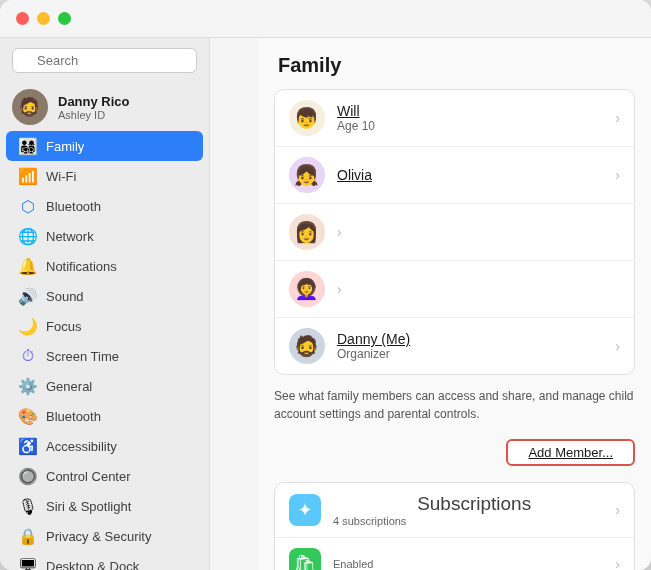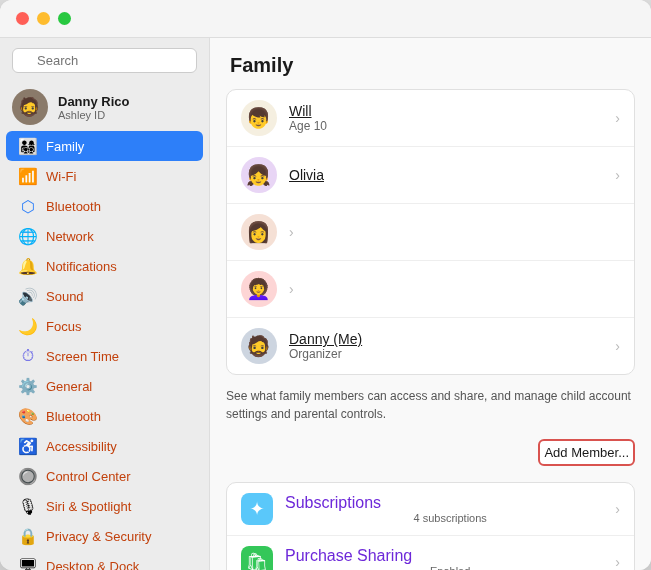--- a/index.html
+++ b/index.html
@@ -37,20 +37,21 @@
       height: 13px;
       border-radius: 50%;
     }
     .tl-close { background: #ff5f57; }
     .tl-minimize { background: #febc2e; }
     .tl-maximize { background: #28c840; }
     .content {
       display: flex;
       flex: 1;
       overflow: hidden;
+      gap: 48px;
     }
     .sidebar {
       width: 210px;
       background: #ececec;
       display: flex;
       flex-direction: column;
       padding: 10px 0;
       overflow-y: auto;
       border-right: 1px solid #ddd;
     }
@@ -116,21 +117,21 @@
     }
     .sidebar-item.active {
       background: #2d7ff9;
       color: white;
     }
     .sidebar-item.active .item-label {
       color: white;
     }
     .item-label {
       font-size: 13px;
-      color: #c2410c;
+      color: #404040;
     }
     .item-icon {
       width: 20px;
       height: 20px;
       display: flex;
       align-items: center;
       justify-content: center;
       font-size: 16px;
       flex-shrink: 0;
     }
@@ -199,24 +200,25 @@
     }
     .add-member-row {
       display: flex;
       justify-content: flex-end;
       padding: 4px 16px 10px;
     }
     .add-member-btn {
       border: 2px solid #d9534f;
       background: white;
       border-radius: 6px;
-      padding: 4px 4px;
+      padding: 4px 20px;
       font-size: 13px;
       color: #1a1a1a;
       cursor: pointer;
+      text-decoration: underline;
     }
     .services-list {
       background: #fff;
       border-radius: 10px;
       margin: 6px 16px;
       border: 1px solid #e0e0e0;
     }
     .service-item {
       display: flex;
       align-items: center;
@@ -235,28 +237,28 @@
       display: flex;
       align-items: center;
       justify-content: center;
       font-size: 18px;
       flex-shrink: 0;
     }
     .service-info {
       flex: 1;
     }
     .service-name {
-      font-size: 16px;
+      font-size: 19px;
       font-weight: 500;
-      color: #6d28d9;
+      color: #404040;
+      text-align: center;
     }
     .service-sub {
       font-size: 11px;
       color: #666;
-      text-align: center;
     }
     .main-panel-inner {
       position: relative;
       flex: 1;
     }
     .wifi-icon { color: #2d7ff9; }
   </style>
 </head>
 <body>
 
@@ -406,21 +408,20 @@
             <div class="service-info">
               <div class="service-name">Subscriptions</div>
               <div class="service-sub">4 subscriptions</div>
             </div>
             <span class="chevron">›</span>
           </div>
 
           <div class="service-item">
             <div class="service-icon" style="background:#34c759; color:white;">🛍</div>
             <div class="service-info">
-              <div class="service-name">Purchase Sharing</div>
               <div class="service-sub">Enabled</div>
             </div>
             <span class="chevron">›</span>
           </div>
 
         </div>
 
       </div>
     </div>
   </div>

